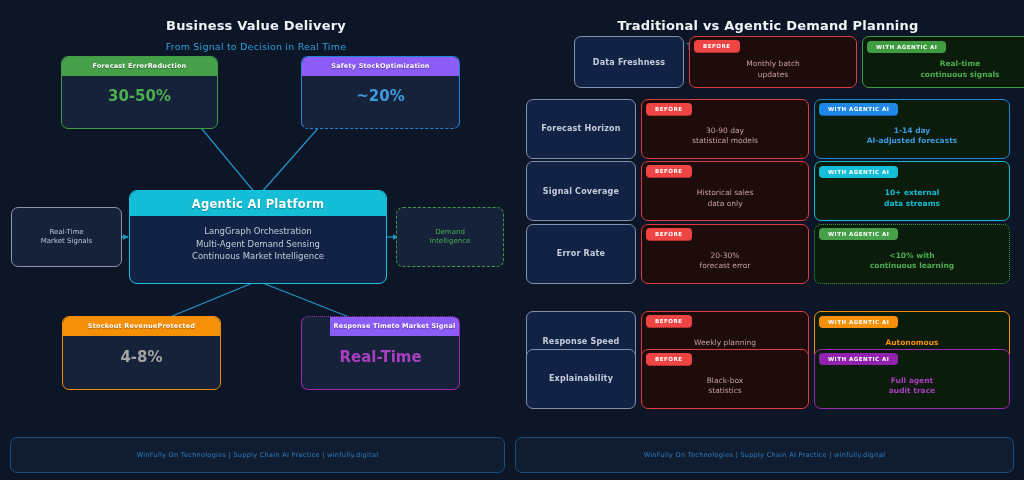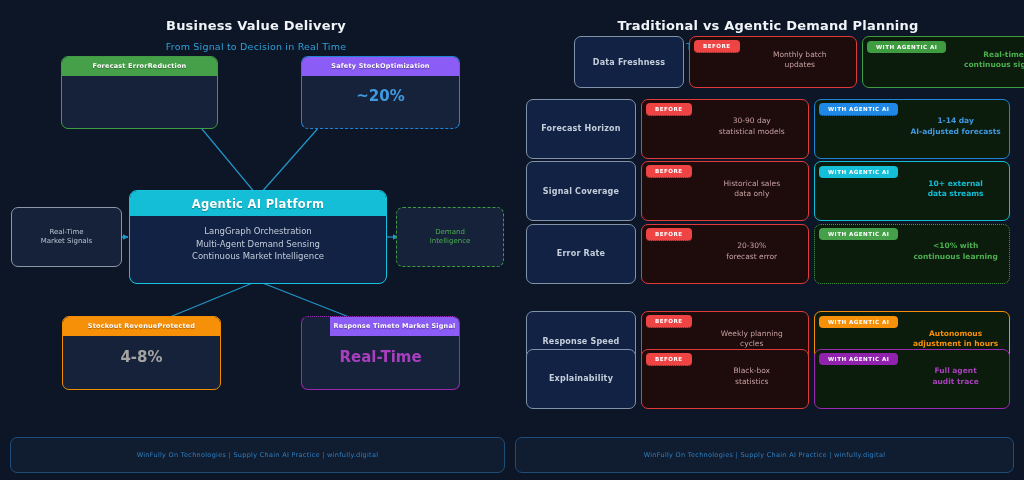--- a/index.html
+++ b/index.html
@@ -95,21 +95,21 @@
 
   .cmp-row { position:absolute; left:14px; width:484px; display:flex; }
   .cmp-label {
     width:110px; border:1.1px solid #7f93ab; border-radius:7px;
     background:#112244; display:flex; align-items:center; justify-content:center;
     color:#c5cedb; font-size:8px; font-weight:bold; text-align:center;
     letter-spacing:.2px;
   }
   .cmp-cell {
     flex:1; margin-left:5px; border-radius:7px; overflow:hidden;
-    display:flex; flex-direction:row; position:relative;
+    display:flex; flex-direction:column; position:relative;
   }
   .cmp-cell .c-head {
     height:15px; display:flex; align-items:center; padding-left:9px;
     font-size:5.6px; font-weight:bold; color:#ffffff; letter-spacing:.45px;
     flex:0 0 auto;
   }
   .cmp-cell .c-head.inner-pill { padding:0; background:transparent; height:19px;
     align-items:center; }
   .cmp-cell .c-head.inner-pill > span {
     margin:2px 4px; padding:3px 9px; border-radius:4px; display:block;
@@ -192,20 +192,21 @@
 
       <path d="M380,237 L398,237" stroke="#2196c9" stroke-width="1.2" fill="none" marker-end="url(#ah)"></path>
     </svg>
 
     <div class="vbox c-green" style="left:61px; top:56px; width:157px; height:73px;">
       <div class="vhead">
         <span>Forecast Error</span>
           <br>
         <span>Reduction</span>
       </div>
+      <div class="vval">30-50%</div>
     </div>
 
     <div class="vbox c-blue" style="left:301px; top:56px; width:159px; height:73px;">
       <div class="vhead">
         <span>Safety Stock</span>
           <br>
         <span>Optimization</span>
       </div>
       <div class="vval">~20%</div>
     </div>

